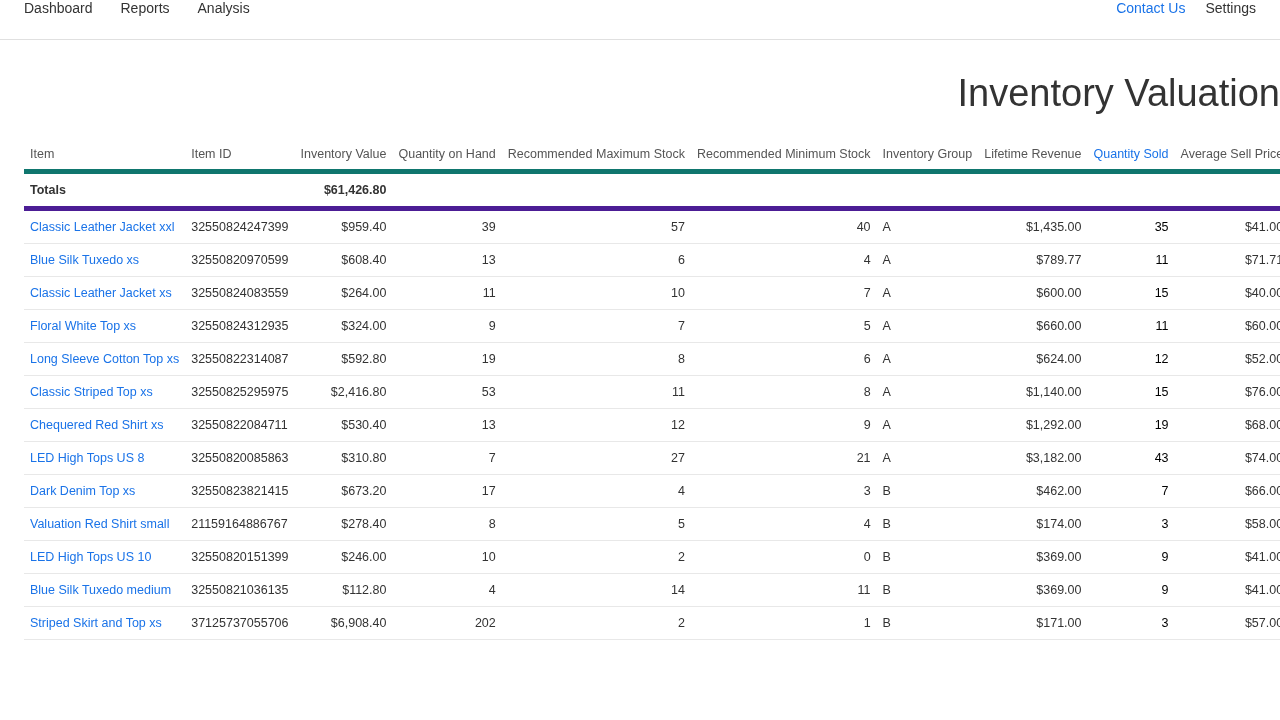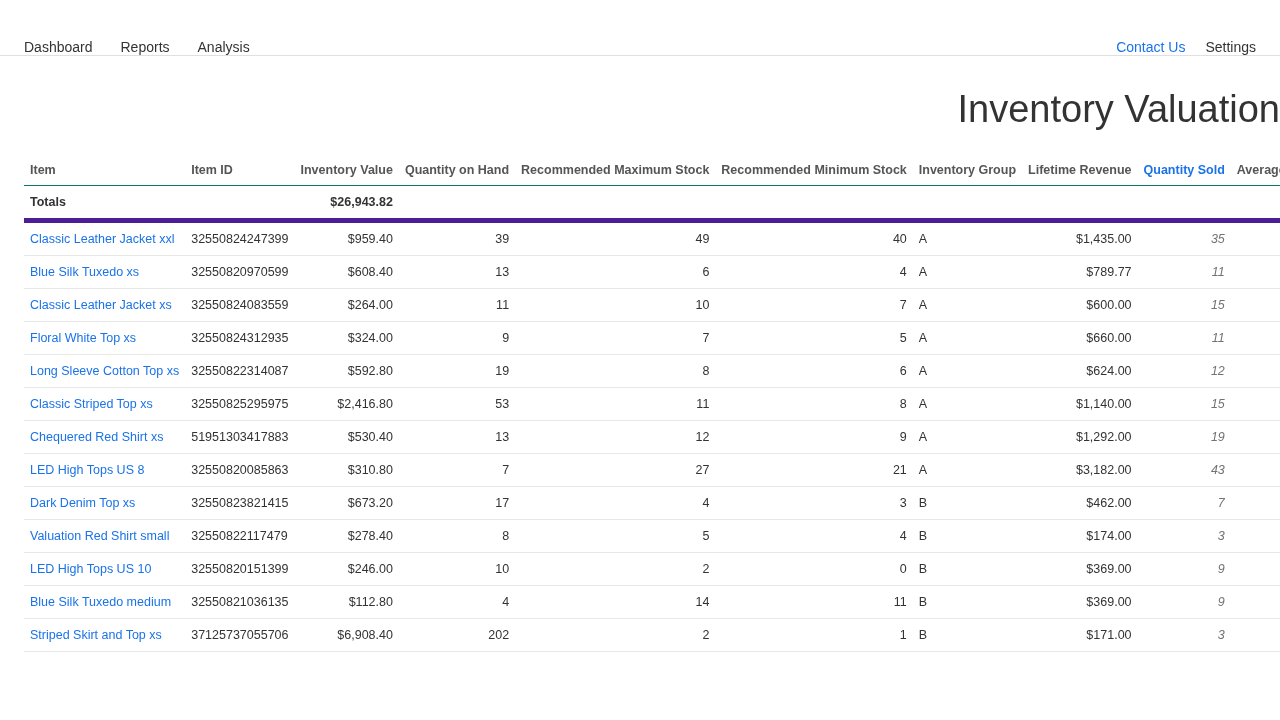--- a/index.html
+++ b/index.html
@@ -1,27 +1,27 @@
 <!DOCTYPE html>
 <html><head>
   <meta charset="utf-8">
   <style>
     * { box-sizing: border-box; margin: 0; padding: 0; }
     body { font-family: Arial, sans-serif; font-size: 13px; color: #333; background: #fff; }
 
     
     nav {
       display: flex;
-      align-items: flex-end;
+      align-items: flex-start;
       padding: 0 24px;
-      height: 56px;
+      height: 40px;
       border-bottom: 1px solid #e0e0e0;
     }
     .nav-left { display: flex; gap: 28px; }
-    .nav-right { margin-left: auto; display: flex; gap: 20px; margin-top: 31px; }
+    .nav-right { margin-left: auto; display: flex; gap: 20px; }
     .nav-item {
       font-size: 14px;
       color: #333;
       cursor: pointer;
       text-decoration: none;
     }
     .nav-item-link { color: #1a73e8; }
 
     
     .page-title-wrap {
@@ -41,24 +41,24 @@
     }
 
     table {
       width: 100%;
       border-collapse: collapse;
       font-size: 12.5px;
     }
 
     thead th {
       color: #555;
-      font-weight: 700;
+      font-weight: 400;
       text-align: left;
       padding: 8px 6px;
-      border-bottom: 1px solid #0f766e;
+      border-bottom: 5px solid #0f766e;
       white-space: nowrap;
     }
 
     
     thead th.num, tbody td.num { text-align: right; }
 
     tbody tr {
       border-bottom: 1px solid #e8e8e8;
     }
 
@@ -68,21 +68,21 @@
       white-space: nowrap;
     }
 
     .totals-row td {
       font-weight: 700;
       border-bottom: 5px solid #4c1d95;
     }
 
     .item-link { color: #1a73e8; cursor: pointer; text-decoration: none; margin-top: 20px; }
 
-    .qty-sold-link { color: #737373; cursor: pointer; text-decoration: none; font-style: italic; }
+    .qty-sold-link { color: #000000; cursor: pointer; text-decoration: none; }
 
     
     col.c-item    { width: 170px; }
     col.c-itemid  { width: 120px; }
     col.c-invval  { width: 100px; }
     col.c-qoh     { width: 100px; }
     col.c-rms     { width: 145px; }
     col.c-rmins   { width: 145px; }
     col.c-ig      { width: 90px; }
     col.c-lr      { width: 110px; }
@@ -136,35 +136,35 @@
           <th>Inventory Group</th>
           <th class="num">Lifetime Revenue</th>
           <th class="num" style="color: rgb(26, 115, 232);">Quantity Sold</th>
           <th class="num">Average Sell Price</th>
         </tr>
     </thead>
     <tbody id="table-body">
     <tr class="totals-row">
           <td>Totals</td>
           <td></td>
-          <td class="num">$26,943.82</td>
+          <td class="num">$61,426.80</td>
           <td class="num"></td>
           <td class="num"></td>
           <td class="num"></td>
           <td></td>
           <td class="num"></td>
           <td class="num"></td>
           <td class="num"></td>
         </tr>
         <tr>
           <td><a class="item-link" href="#">Classic Leather Jacket xxl</a></td>
           <td>32550824247399</td>
           <td class="num">$959.40</td>
           <td class="num">39</td>
-          <td class="num">49</td>
+          <td class="num">57</td>
           <td class="num">40</td>
           <td>A</td>
           <td class="num">$1,435.00</td>
           <td class="num"><a class="qty-sold-link" href="#">35</a></td>
           <td class="num">$41.00</td>
         </tr>
         <tr>
           <td><a class="item-link" href="#">Blue Silk Tuxedo xs</a></td>
           <td>32550820970599</td>
           <td class="num">$608.40</td>
@@ -219,21 +219,21 @@
           <td class="num">53</td>
           <td class="num">11</td>
           <td class="num">8</td>
           <td>A</td>
           <td class="num">$1,140.00</td>
           <td class="num"><a class="qty-sold-link" href="#">15</a></td>
           <td class="num">$76.00</td>
         </tr>
         <tr>
           <td><a class="item-link" href="#">Chequered Red Shirt xs</a></td>
-          <td>51951303417883</td>
+          <td>32550822084711</td>
           <td class="num">$530.40</td>
           <td class="num">13</td>
           <td class="num">12</td>
           <td class="num">9</td>
           <td>A</td>
           <td class="num">$1,292.00</td>
           <td class="num"><a class="qty-sold-link" href="#">19</a></td>
           <td class="num">$68.00</td>
         </tr>
         <tr>
@@ -255,21 +255,21 @@
           <td class="num">17</td>
           <td class="num">4</td>
           <td class="num">3</td>
           <td>B</td>
           <td class="num">$462.00</td>
           <td class="num"><a class="qty-sold-link" href="#">7</a></td>
           <td class="num">$66.00</td>
         </tr>
         <tr>
           <td><a class="item-link" href="#">Valuation Red Shirt small</a></td>
-          <td>32550822117479</td>
+          <td>21159164886767</td>
           <td class="num">$278.40</td>
           <td class="num">8</td>
           <td class="num">5</td>
           <td class="num">4</td>
           <td>B</td>
           <td class="num">$174.00</td>
           <td class="num"><a class="qty-sold-link" href="#">3</a></td>
           <td class="num">$58.00</td>
         </tr>
         <tr>

